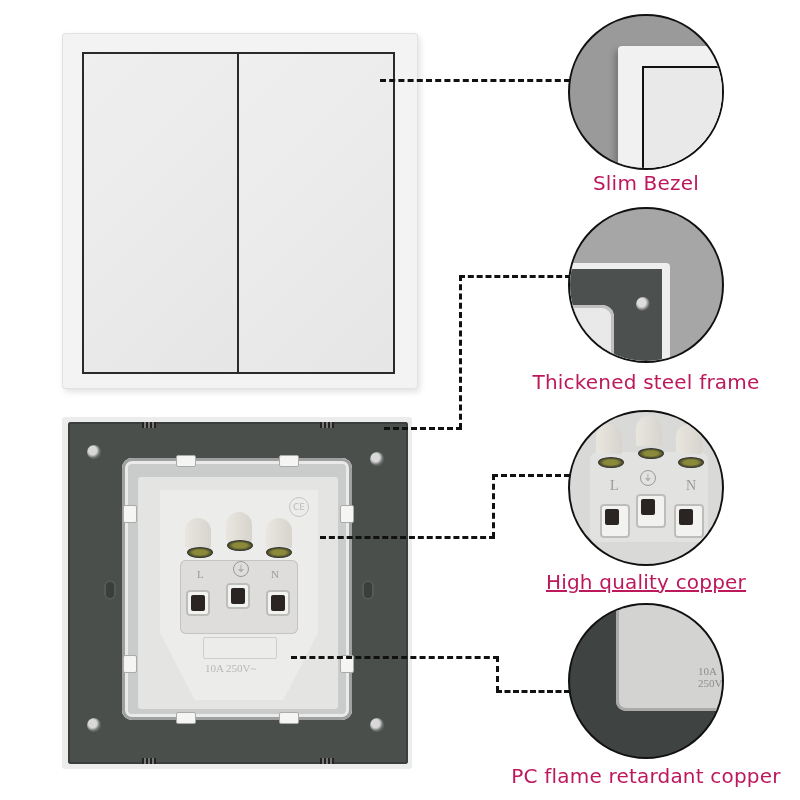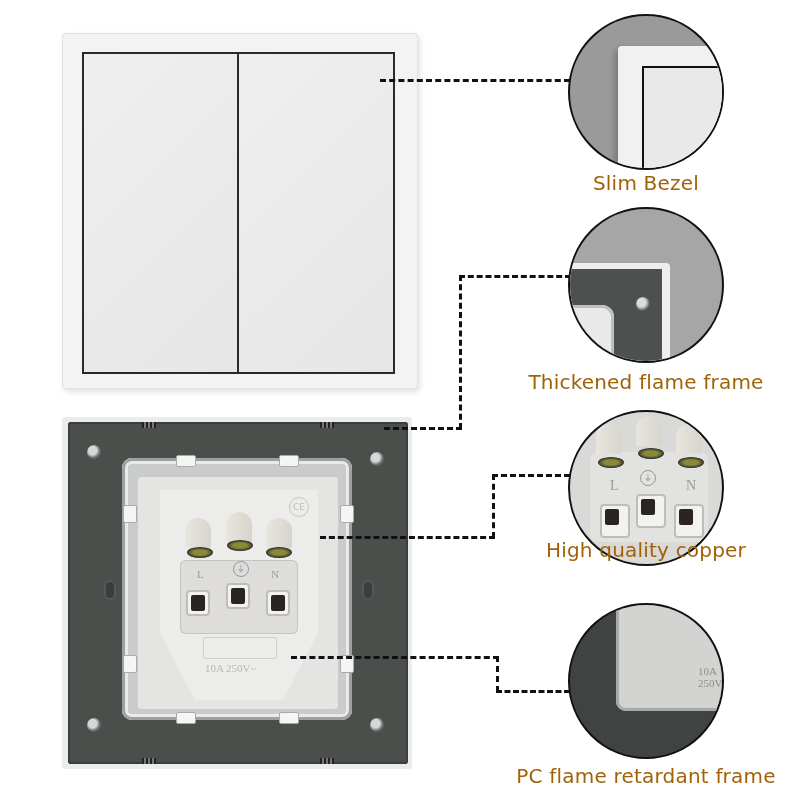--- a/index.html
+++ b/index.html
@@ -53,21 +53,21 @@
   .c2 .frame-edge { position:absolute; left:-4px; top:54px; width:104px; height:120px; background:#eeeeee; border-radius:0 4px 0 0; }
   .c2 .frame { position:absolute; left:-4px; top:60px; width:96px; height:120px; background:#4c504e; }
   .c2 .hole { position:absolute; left:66px; top:88px; width:14px; height:14px; border-radius:50%; background: radial-gradient(circle at 40% 40%,#ddd 0 35%,#555 70%); }
   .c2 .inner { position:absolute; left:-4px; top:96px; width:48px; height:80px; border-radius: 0 12px 0 0; background:#e9e9e9; box-shadow: inset 0 0 0 3px #c0c0c0; }
 
   .c3 { left: 568px; top: 410px; background: #d9d9d7; }
   .c4 { left: 568px; top: 603px; background: #3f4341; }
   .c4 .shellbox { position:absolute; left:46px; top:-6px; width:130px; height:112px; background:#d3d3d1; border-radius:0 0 0 10px; box-shadow: inset 0 0 0 3px #aaa; }
   .c4 .shelltext { position:absolute; left:128px; top:60px; font-size: 11px; color:#8e8e8c; font-family: "Liberation Serif", serif; }
 
-  .caption { font-size: 20px; color: #a16207; text-align: center; white-space: nowrap; letter-spacing: 0.2px; }
+  .caption { font-size: 20px; color: #be185d; text-align: center; white-space: nowrap; letter-spacing: 0.2px; }
 </style>
 </head>
 <body>
 
 <div class="abs switch-plate"></div>
 <div class="abs rocker rocker-left"></div>
 <div class="abs rocker rocker-right"></div>
 
 <div class="abs back-plate"></div>
 <div class="abs steel-frame"></div>
@@ -132,36 +132,36 @@
     <div class="key"></div>
 </div>
 <div class="abs caption" style="left:568px;top:171px;width:156px;">Slim Bezel</div>
 
 <div class="abs detail-circle c2">
   <div class="frame-edge"></div>
     <div class="frame"></div>
     <div class="hole"></div>
     <div class="inner"></div>
 </div>
-<div class="abs caption" style="left:510px;top:370px;width:272px;">Thickened flame frame</div>
+<div class="abs caption" style="left:510px;top:370px;width:272px;">Thickened steel frame</div>
 
 <div class="abs detail-circle c3">
   <div class="abs" style="left:20px;top:40px;width:118px;height:90px;background:#e2e2e0;border-radius:8px;"></div>
   <div class="abs terminal-cone" style="left:26px;top:12px;"></div>
   <div class="abs terminal-cone" style="left:66px;top:4px;"></div>
   <div class="abs terminal-cone" style="left:106px;top:12px;"></div>
   <div class="abs screw" style="left:28px;top:45px;"></div>
   <div class="abs screw" style="left:68px;top:36px;"></div>
   <div class="abs screw" style="left:108px;top:45px;"></div>
   <div class="abs term-label" style="left:40px;top:66px;font-size:14px;">L</div>
   <div class="abs ground-sym" style="left:70px;top:58px;">⏚</div>
   <div class="abs term-label" style="left:116px;top:66px;font-size:14px;">N</div>
   <div class="abs wire-hole" style="left:30px;top:92px;width:30px;height:34px;"></div>
   <div class="abs wire-hole" style="left:66px;top:82px;width:30px;height:34px;"></div>
   <div class="abs wire-hole" style="left:104px;top:92px;width:30px;height:34px;"></div>
 </div>
-<div class="abs caption" style="left:520px;top:538px;width:252px;">High quality copper</div>
+<div class="abs caption" style="left:520px;top:570px;width:252px;text-decoration:underline;">High quality copper</div>
 
 <div class="abs detail-circle c4">
   <div class="shellbox"></div>
   <div class="shelltext">10A 250V~</div>
 </div>
-<div class="abs caption" style="left:500px;top:764px;width:292px;">PC flame retardant frame</div>
+<div class="abs caption" style="left:500px;top:764px;width:292px;">PC flame retardant copper</div>
 
 </body></html>

